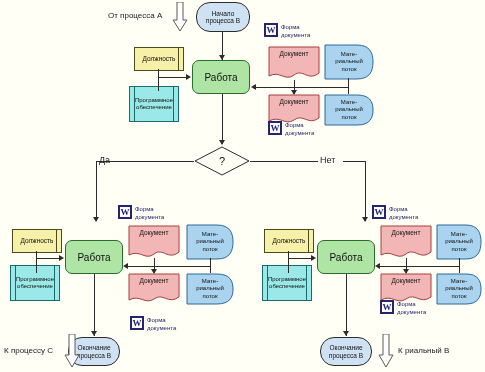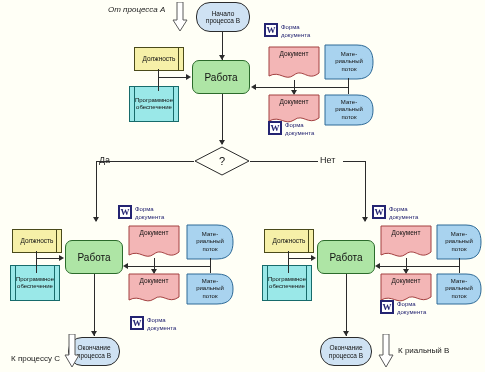--- a/index.html
+++ b/index.html
@@ -135,21 +135,21 @@
   .arrowhead{position:absolute;width:0;height:0;}
   .ah-down{border-left:3px solid transparent;border-right:3px solid transparent;border-top:5px solid #2b2b2b;}
   .ah-left{border-top:3px solid transparent;border-bottom:3px solid transparent;border-right:5px solid #2b2b2b;}
   .ah-right{border-top:3px solid transparent;border-bottom:3px solid transparent;border-left:5px solid #2b2b2b;}
 </style>
 </head>
 <body>
 
 <div id="canvas">
 
-  <div class="lbl" style="left:108px;top:6px;font-style:italic;">От процесса А</div>
+  <div class="lbl" style="left:108px;top:12px;">От процесса А</div>
 
   <div class="bigarrow" style="left:172px;top:2px;">
     <svg width="16" height="30" viewBox="0 0 16 30">
       <polygon points="5,0 11,0 11,18 15,18 8,29 1,18 5,18" fill="#ffffff" stroke="#5a5a5a" stroke-width="1"></polygon>
     </svg>
   </div>
 
   <div class="node terminator" style="left:196px;top:2px;width:54px;height:30px;">Начало процесса В</div>
 
   <div class="ln lnv" style="left:222px;top:32px;height:28px;"></div>
@@ -303,21 +303,21 @@
   <div class="wordgrp" style="left:130px;top:316px;">
     <div class="wicon">W</div>
     <div class="wcap">Форма<br>документа</div>
   </div>
 
   <div class="ln lnv" style="left:94px;top:274px;height:62px;"></div>
   <div class="arrowhead ah-down" style="left:91px;top:331px;"></div>
 
   <div class="node terminator" style="left:68px;top:337px;width:52px;height:29px;">Окончание процесса В</div>
 
-  <div class="lbl" style="left:11px;top:347px;margin-top:8px;">К процессу С</div>
+  <div class="lbl" style="left:4px;top:347px;">К процессу С</div>
   <div class="bigarrow" style="left:64px;top:334px;">
     <svg width="16" height="34" viewBox="0 0 16 34">
       <polygon points="5,0 11,0 11,21 15,21 8,33 1,21 5,21" fill="#ffffff" stroke="#5a5a5a" stroke-width="1"></polygon>
     </svg>
   </div>
 
   <div class="role" style="left:264px;top:229px;width:48px;height:22px;">Должность</div>
 
   <div class="software" style="left:262px;top:265px;width:48px;height:34px;">Программное обеспечение</div>
 

